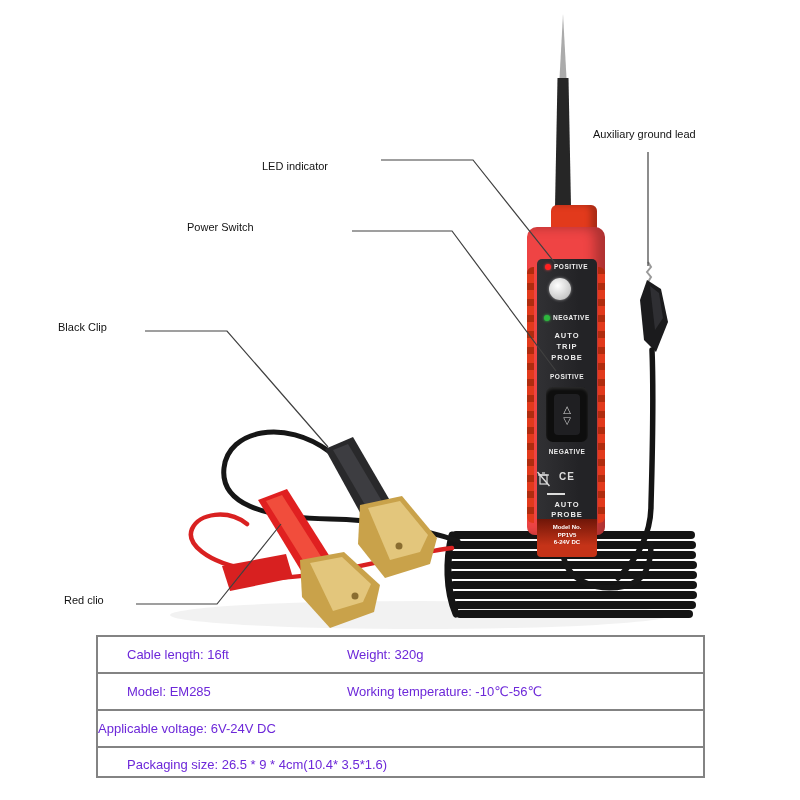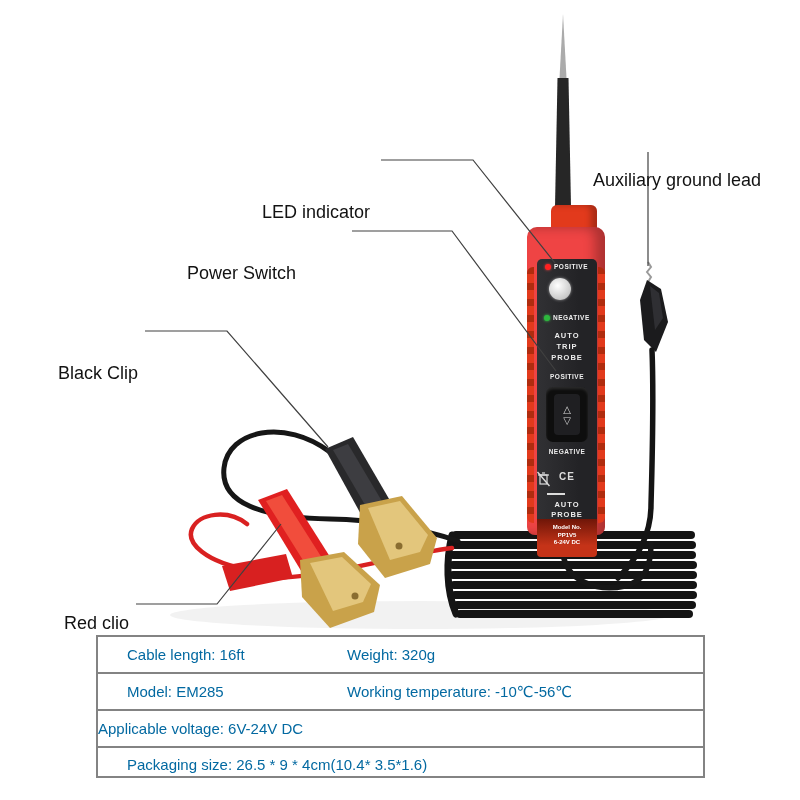--- a/index.html
+++ b/index.html
@@ -1,21 +1,21 @@
 <!DOCTYPE html>
 <html><head>
 <meta charset="utf-8">
 <style>
   html,body{margin:0;padding:0;background:#fff;}
   #canvas{position:relative;width:800px;height:800px;background:#fff;overflow:hidden;
           font-family:"Liberation Sans","DejaVu Sans",sans-serif;}
   svg{position:absolute;left:0;top:0;}
   #art{z-index:1;}
   #lines{z-index:5;pointer-events:none;}
-  .label{position:absolute;z-index:6;font-size:18px;color:#121212;white-space:nowrap;margin-top:42px;}
+  .label{position:absolute;z-index:6;font-size:11px;color:#121212;white-space:nowrap;}
 
   
   #device{position:absolute;left:527px;top:205px;width:78px;height:330px;z-index:3;}
   #cap{position:absolute;left:24px;top:0;width:46px;height:30px;background:#e23a1c;
        border-radius:6px 6px 2px 2px;box-shadow:inset -6px 0 6px rgba(0,0,0,.25);}
   #body{position:absolute;left:0;top:22px;width:78px;height:308px;background:#ef4444;
         border-radius:10px 10px 8px 8px;box-shadow:inset -10px 0 12px rgba(0,0,0,.28);}
   .rib{position:absolute;top:40px;bottom:12px;width:7px;
        background:repeating-linear-gradient(180deg,#b02c0e 0 7px,#e23a1c 7px 16px);}
   .rib.l{left:0;border-radius:6px 0 0 6px;}
@@ -39,21 +39,21 @@
   #ceBar{position:absolute;left:10px;top:234px;width:18px;height:2px;background:#dcdcdc;}
   #modelBox{position:absolute;left:10px;top:292px;width:60px;height:38px;
             background:linear-gradient(180deg,#6f1608,#c53318 70%);color:#fff;text-align:center;
             font-size:6px;font-weight:bold;line-height:7.5px;padding-top:5px;box-sizing:border-box;
             border-radius:0 0 4px 4px;}
 
   
   #specTable{position:absolute;left:96px;top:635px;width:609px;height:143px;z-index:6;
              border:2px solid #838383;background:#fff;box-sizing:border-box;}
   .trow{display:flex;align-items:center;height:35px;border-bottom:2px solid #838383;
-        font-size:15px;color:#0369a1;}
+        font-size:13px;color:#6d28d9;}
   .trow:last-child{border-bottom:none;height:33px;}
   .cell-l{padding-left:29px;width:220px;flex:0 0 auto;}
   .cell-r{padding-left:0;}
 </style>
 </head>
 <body>
 
 <div id="canvas">
 
   <svg id="art" width="800" height="800" viewBox="0 0 800 800">
@@ -174,21 +174,21 @@
       <polyline points="352,231 452,231 556,371"></polyline>
       <polyline points="145,331 227,331 328,447"></polyline>
       <polyline points="136,604 217,604 281,524"></polyline>
       <polyline points="648,152 648,266"></polyline>
     </g>
   </svg>
 
   <div class="label" style="left:262px;top:160px;">LED indicator</div>
   <div class="label" style="left:187px;top:221px;">Power Switch</div>
   <div class="label" style="left:58px;top:321px;">Black Clip</div>
-  <div class="label" style="left:64px;top:571px;">Red clio</div>
+  <div class="label" style="left:64px;top:594px;">Red clio</div>
   <div class="label" style="left:593px;top:128px;">Auxiliary ground lead</div>
 
   <div id="specTable">
     <div class="trow">
       <div class="cell-l">Cable length: 16ft</div>
       <div class="cell-r">Weight: 320g</div>
     </div>
     <div class="trow">
       <div class="cell-l">Model: EM285</div>
       <div class="cell-r">Working temperature: -10℃-56℃</div>

